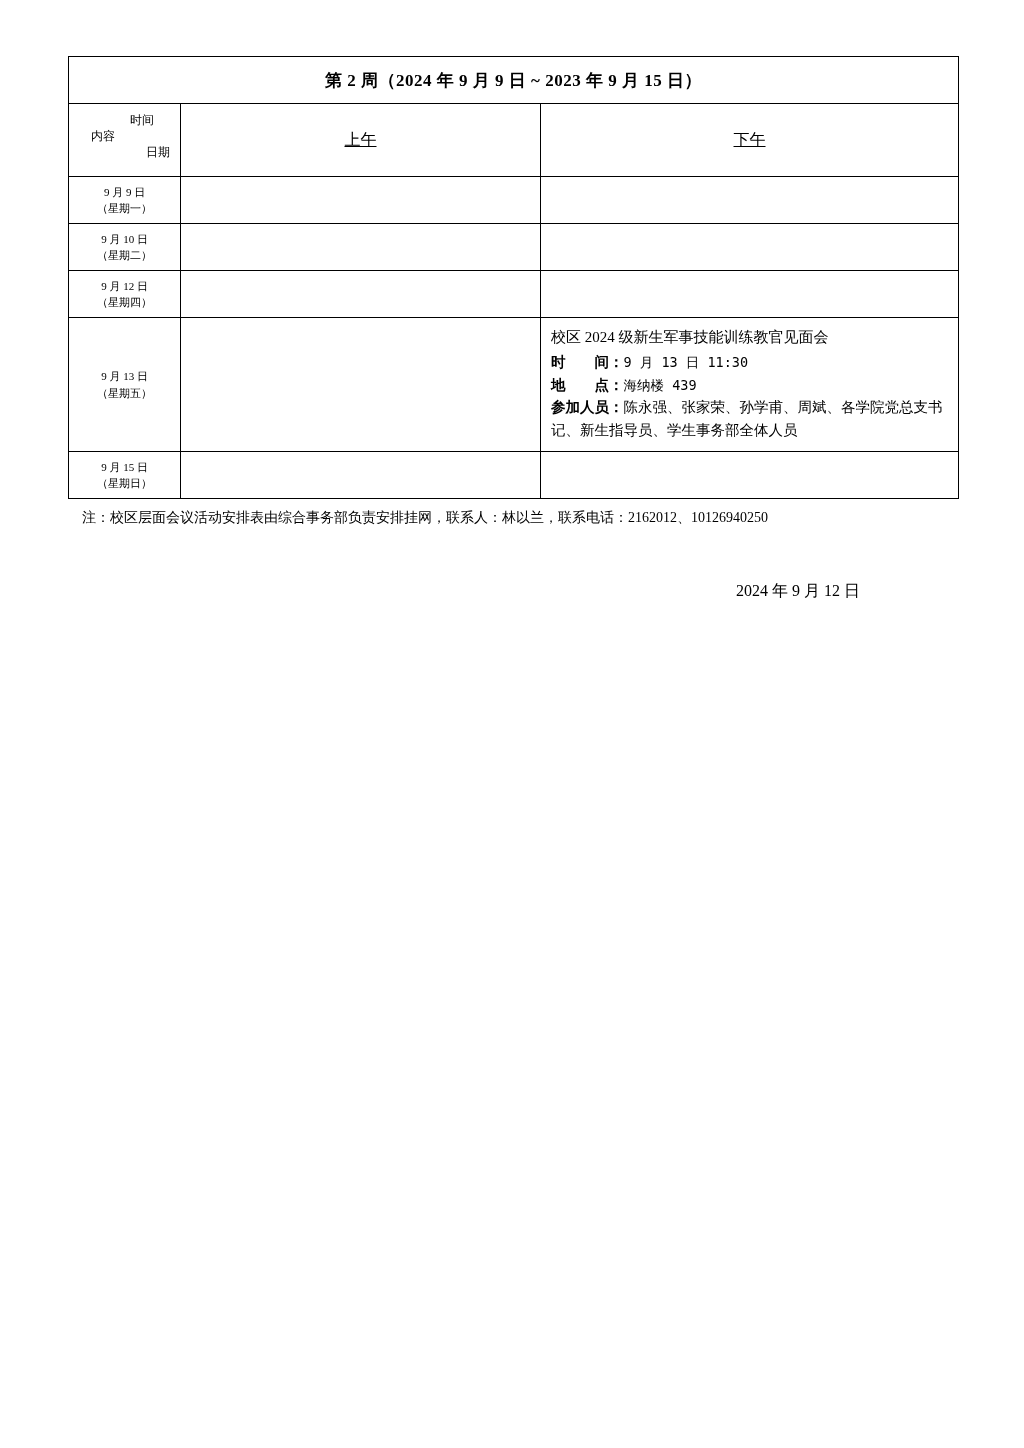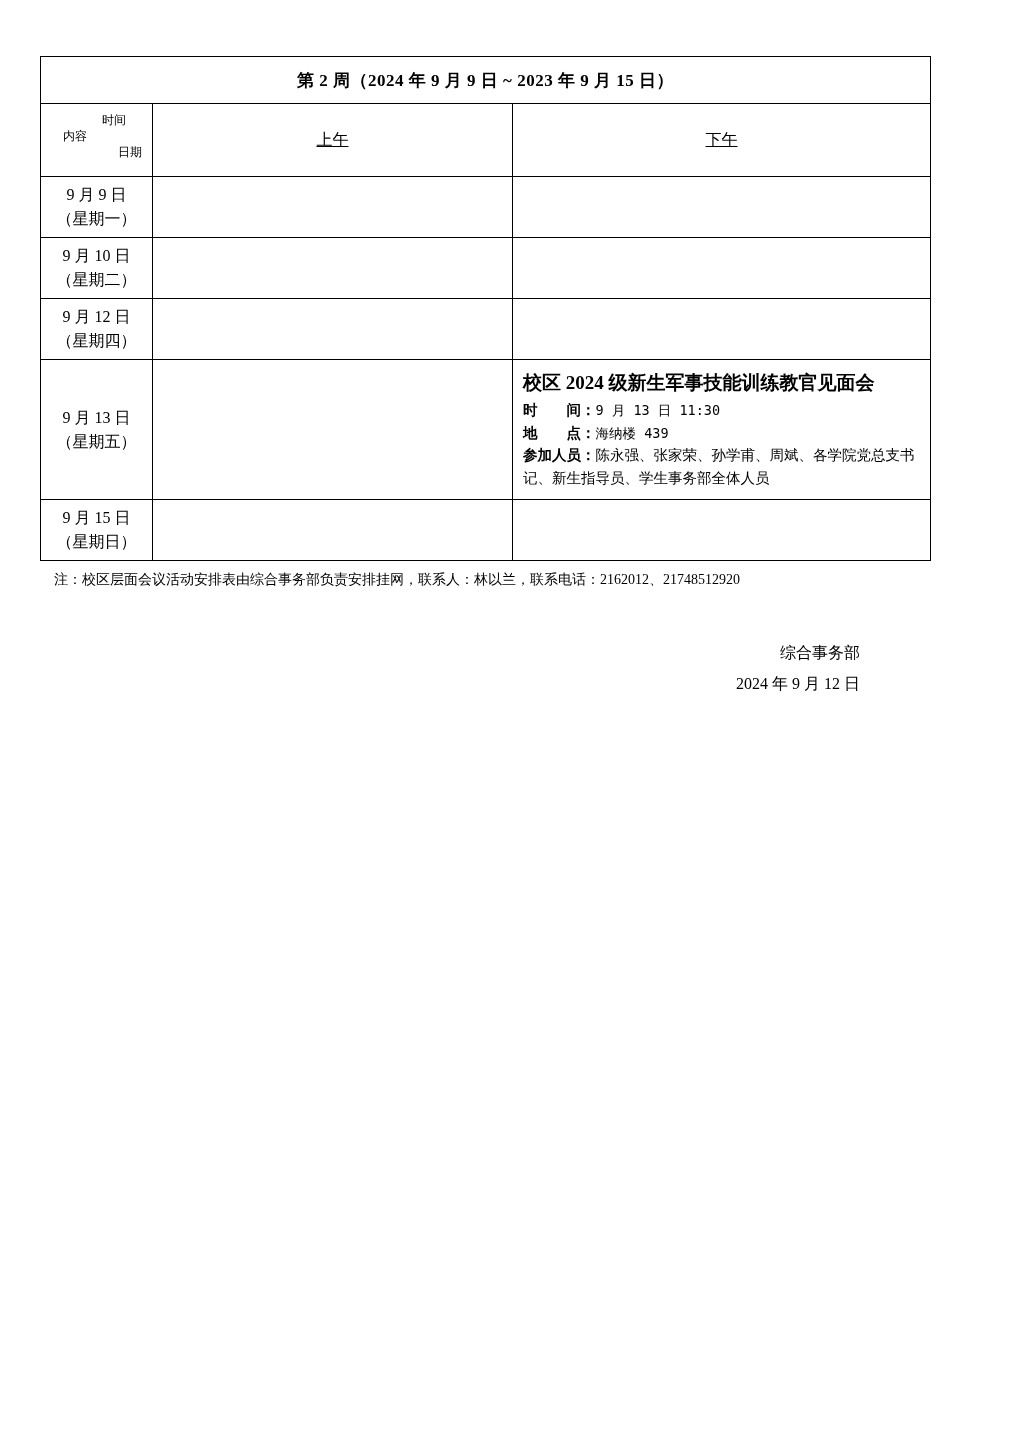--- a/index.html
+++ b/index.html
@@ -12,21 +12,21 @@
     height: 1448px;
     font-family: "Liberation Serif", "DejaVu Serif", serif;
     color: #000000;
     position: relative;
   }
   .page {
     position: relative;
     width: 952px;
     height: 1448px;
     box-sizing: border-box;
-    padding: 56px 64px 0 40px;
+    padding: 56px 64px 0 68px;
   }
   table.schedule {
     width: 890px;
     border-collapse: collapse;
     table-layout: fixed;
   }
   table.schedule td {
     border: 1px solid #000000;
     vertical-align: top;
     padding: 0;
@@ -54,39 +54,39 @@
   .hdr-ampm {
     text-align: center;
     font-size: 16px;
     vertical-align: middle !important;
     padding: 8px 0 !important;
     text-decoration: underline;
   }
 
   td.daycell {
     text-align: center;
-    font-size: 16px;
+    font-size: 11px;
     line-height: 1.5;
     padding: 6px 0 6px 0 !important;
     vertical-align: middle !important;
     margin-left: 8px;
   }
   td.daycell .d1 { display: block; }
   td.daycell .d2 { display: block; }
 
   td.blank { height: 46px; }
 
   .event {
     padding: 8px 10px 10px 10px;
     font-size: 14.5px;
     line-height: 1.55;
   }
   .event .ev-title {
-    font-weight: bold;
-    font-size: 19px;
+    font-weight: normal;
+    font-size: 15px;
     margin-bottom: 2px;
   }
   .event .row { white-space: normal; }
   .event .lbl { font-weight: bold; }
   .event .mono { font-family: "DejaVu Sans Mono", "Liberation Mono", monospace; font-size: 13.5px; }
 
   .note {
     margin-top: 8px;
     font-size: 14px;
     padding-left: 14px;
@@ -182,20 +182,19 @@
         <td class="daycell">
           <span class="d1">9 月 15 日</span>
           <span class="d2">（星期日）</span>
         </td>
         <td class="blank"></td>
         <td class="blank"></td>
       </tr>
     </tbody>
   </table>
 
-  <div class="note">注：校区层面会议活动安排表由综合事务部负责安排挂网，联系人：林以兰，联系电话：2162012、21748512920</div>
+  <div class="note">注：校区层面会议活动安排表由综合事务部负责安排挂网，联系人：林以兰，联系电话：2162012、10126940250</div>
 
   <div class="signature">
-    <div>综合事务部</div>
     <div>2024 年 9 月 12 日</div>
   </div>
 
 </div>
 
 </body></html>

